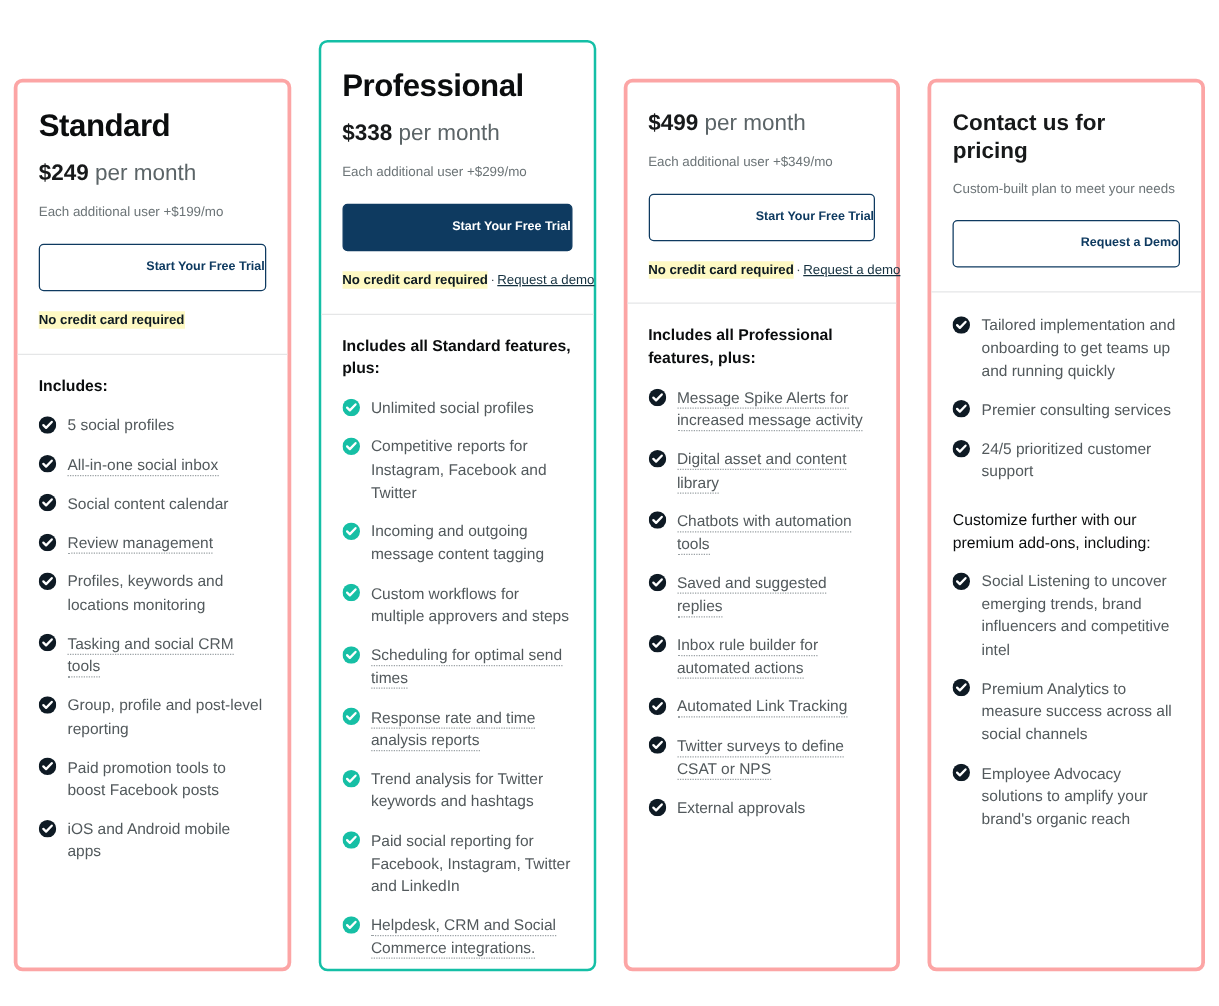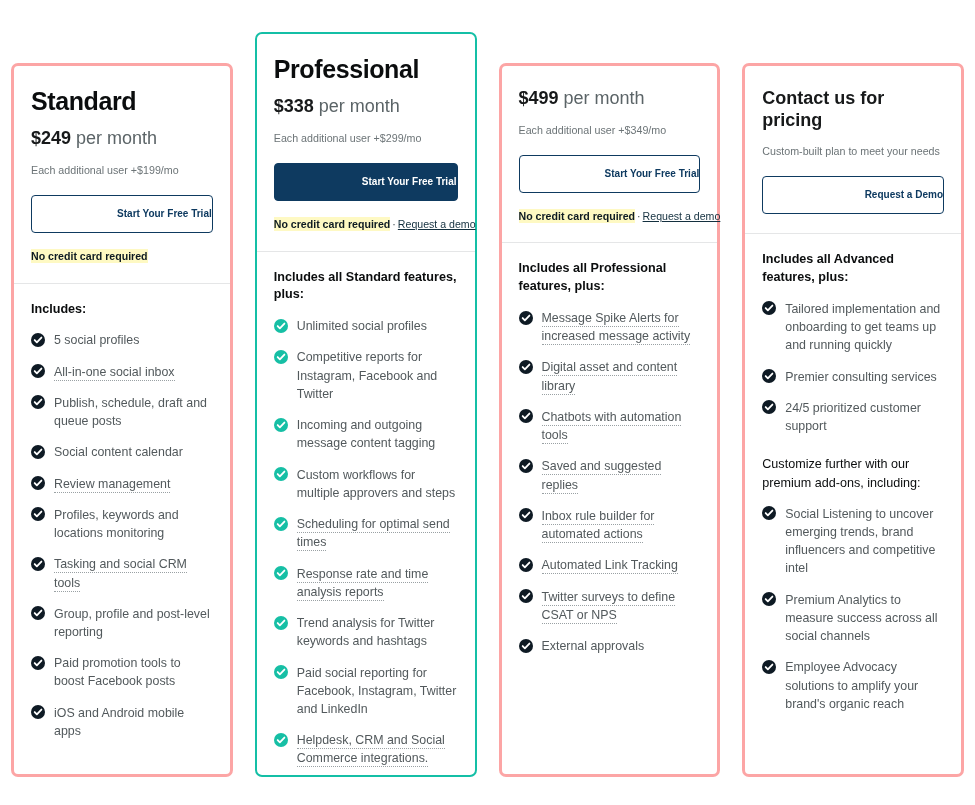--- a/index.html
+++ b/index.html
@@ -232,26 +232,20 @@
                   <svg viewBox="0 0 16 16" aria-hidden="true">
                     <circle cx="8" cy="8" r="8" fill="#0e1a24"></circle>
                     <path d="M4.2 8.1 L6.7 10.6 L11.9 5.2" fill="none" stroke="#ffffff" stroke-width="2.1" stroke-linecap="round" stroke-linejoin="round"></path>
                   </svg>
                 </span><span class="ftxt tip">All-in-one social inbox</span></li>
               <li><span class="check">
                   <svg viewBox="0 0 16 16" aria-hidden="true">
                     <circle cx="8" cy="8" r="8" fill="#0e1a24"></circle>
                     <path d="M4.2 8.1 L6.7 10.6 L11.9 5.2" fill="none" stroke="#ffffff" stroke-width="2.1" stroke-linecap="round" stroke-linejoin="round"></path>
                   </svg>
-                </span><span class="ftxt">Publish, schedule, draft and queue posts</span></li>
-              <li><span class="check">
-                  <svg viewBox="0 0 16 16" aria-hidden="true">
-                    <circle cx="8" cy="8" r="8" fill="#0e1a24"></circle>
-                    <path d="M4.2 8.1 L6.7 10.6 L11.9 5.2" fill="none" stroke="#ffffff" stroke-width="2.1" stroke-linecap="round" stroke-linejoin="round"></path>
-                  </svg>
                 </span><span class="ftxt">Social content calendar</span></li>
               <li><span class="check">
                   <svg viewBox="0 0 16 16" aria-hidden="true">
                     <circle cx="8" cy="8" r="8" fill="#0e1a24"></circle>
                     <path d="M4.2 8.1 L6.7 10.6 L11.9 5.2" fill="none" stroke="#ffffff" stroke-width="2.1" stroke-linecap="round" stroke-linejoin="round"></path>
                   </svg>
                 </span><span class="ftxt tip">Review management</span></li>
               <li><span class="check">
                   <svg viewBox="0 0 16 16" aria-hidden="true">
                     <circle cx="8" cy="8" r="8" fill="#0e1a24"></circle>
@@ -424,21 +418,20 @@
       <div class="col">
         <div class="card">
           <div class="card-head">
             <div class="plan-price"><b>Contact us for pricing</b><span></span></div>
             <div class="plan-sub">Custom-built plan to meet your needs</div>
             <button class="cta">Request a Demo</button>
             <div class="note-row empty"></div>
           </div>
           <div class="divider"></div>
           <div class="card-body">
-            <div class="includes-title">Includes all Advanced features, plus:</div>
             <ul class="features">
               <li><span class="check">
                   <svg viewBox="0 0 16 16" aria-hidden="true">
                     <circle cx="8" cy="8" r="8" fill="#0e1a24"></circle>
                     <path d="M4.2 8.1 L6.7 10.6 L11.9 5.2" fill="none" stroke="#ffffff" stroke-width="2.1" stroke-linecap="round" stroke-linejoin="round"></path>
                   </svg>
                 </span><span class="ftxt">Tailored implementation and onboarding to get teams up and running quickly</span></li>
               <li><span class="check">
                   <svg viewBox="0 0 16 16" aria-hidden="true">
                     <circle cx="8" cy="8" r="8" fill="#0e1a24"></circle>

